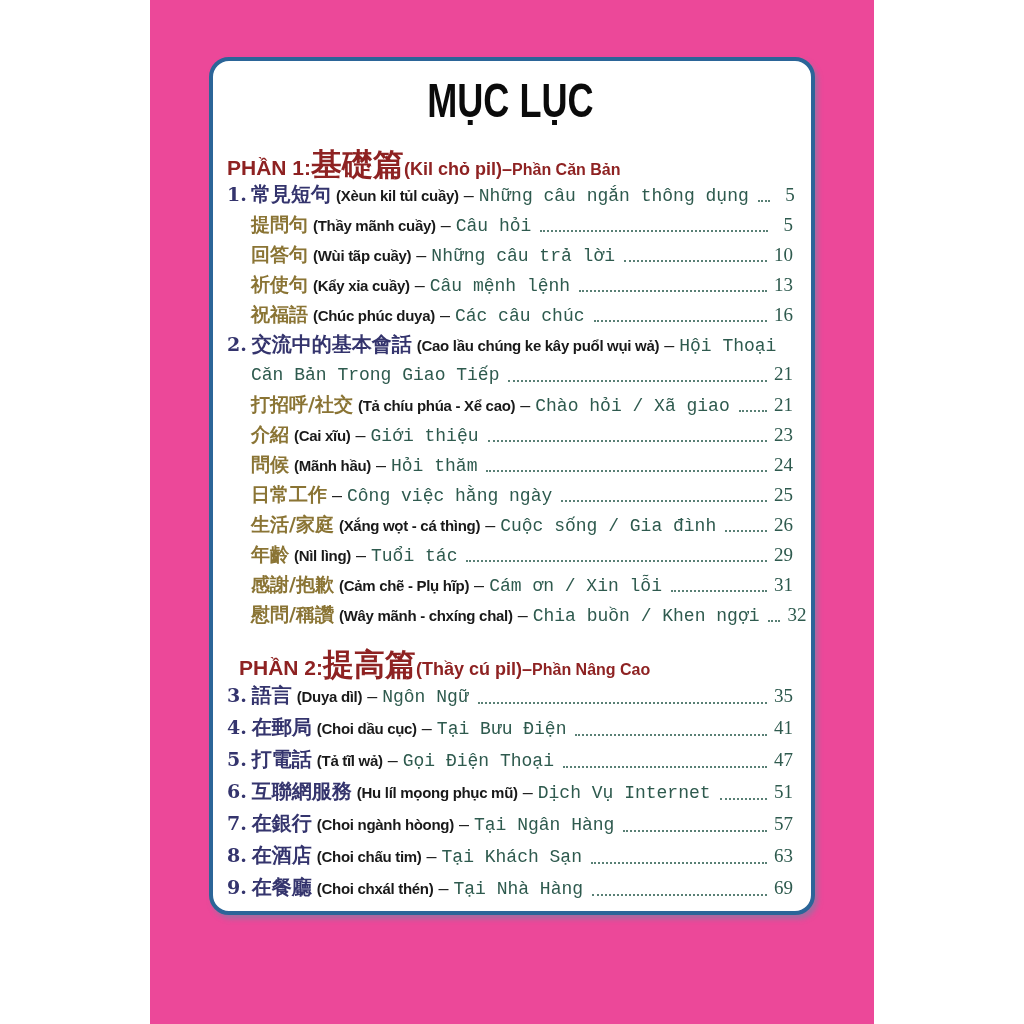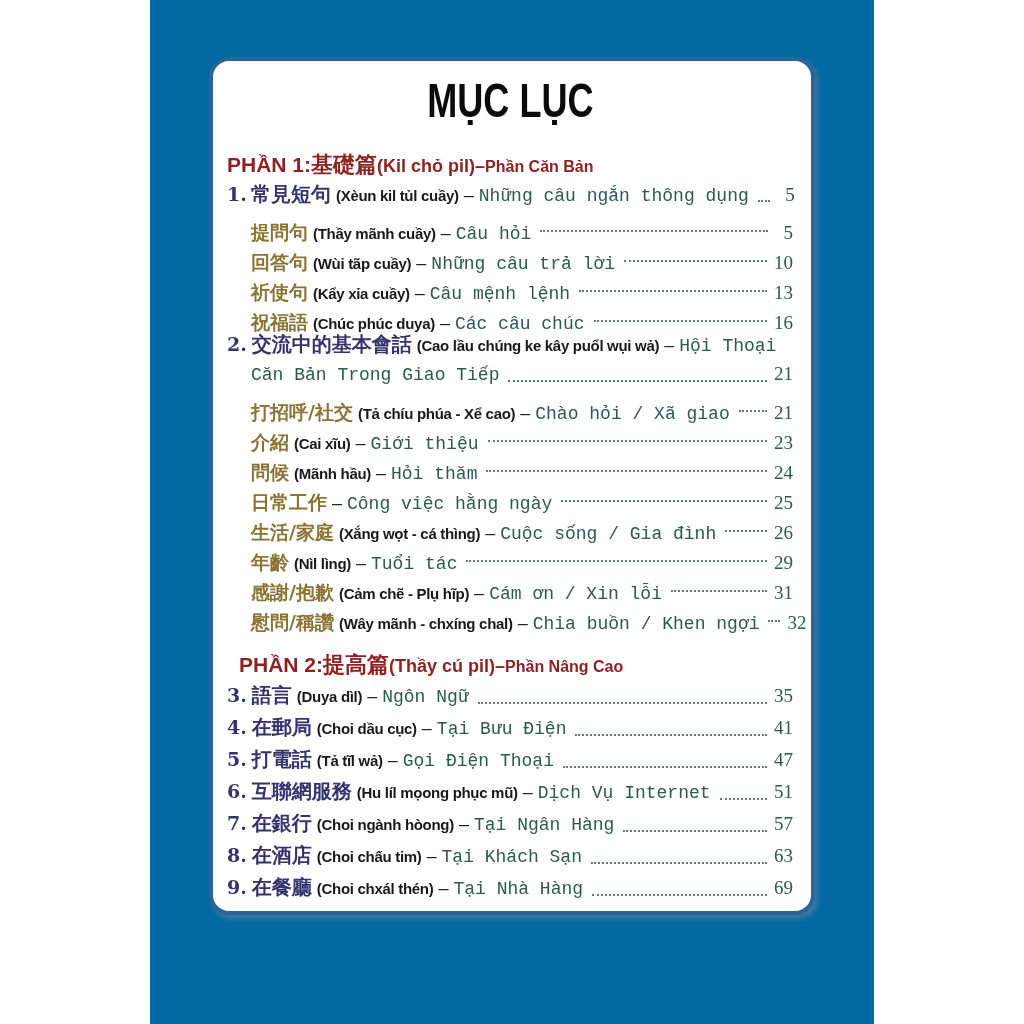--- a/index.html
+++ b/index.html
@@ -5,21 +5,21 @@
   html,body{margin:0;padding:0;}
   body{
     width:1024px;height:1024px;
     background:#ffffff;
     font-family:"Liberation Sans",sans-serif;
     overflow:hidden;
   }
   .photo{
     width:724px;height:1024px;
     margin:0 auto;
-    background:#0369a1;
+    background:#ec4899;
   }
   .card{
     position:relative;
     top:57px;left:59px;
     width:606px;height:858px;
     box-sizing:border-box;
     background:#ffffff;
     border:4px solid #2b6598;
     border-radius:20px;
     box-shadow:3px 4px 5px rgba(105,135,165,0.55);
@@ -38,41 +38,41 @@
     white-space:nowrap;
   }
   .sec-header{
     display:flex;align-items:baseline;
     line-height:30px;height:30px;
     color:#8e2222;
     white-space:nowrap;
   }
   .sec-header.second{margin-top:20px;margin-left:12px;}
   .h-label{font-weight:700;font-size:21px;}
-  .h-zh{font-family:"DejaVu Serif",serif;font-size:22px;font-weight:700;}
+  .h-zh{font-family:"DejaVu Serif",serif;font-size:31px;font-weight:700;}
   .h-pron{font-weight:700;font-size:18px;}
   .h-sep{font-weight:700;font-size:18px;}
   .h-viet{font-weight:700;font-size:16px;}
   .row{
     display:flex;align-items:baseline;gap:5px;
     line-height:30px;height:30px;
     white-space:nowrap;
   }
   .part2 .row{line-height:32px;height:32px;}
   .row.sub,.row.cont{padding-left:24px;}
   .num{
     font-family:"DejaVu Serif",serif;
     font-weight:700;font-size:19px;color:#34346d;
     min-width:19px;
   }
   .zh{
     font-family:"DejaVu Serif",serif;
     font-size:20px;font-weight:700;color:#34346d;
   }
-  .row.sub .zh{color:#8a7434;font-size:19px;margin-top:8px;}
+  .row.sub .zh{color:#8a7434;font-size:19px;}
   .pron{
     font-weight:700;font-size:15px;color:#191919;
     letter-spacing:-0.3px;
   }
   .sep{font-size:18px;color:#222222;}
   .viet{
     font-family:Liberation Mono, monospace;
     font-size:18px;color:#2e5a4e;
   }
   .leader{

